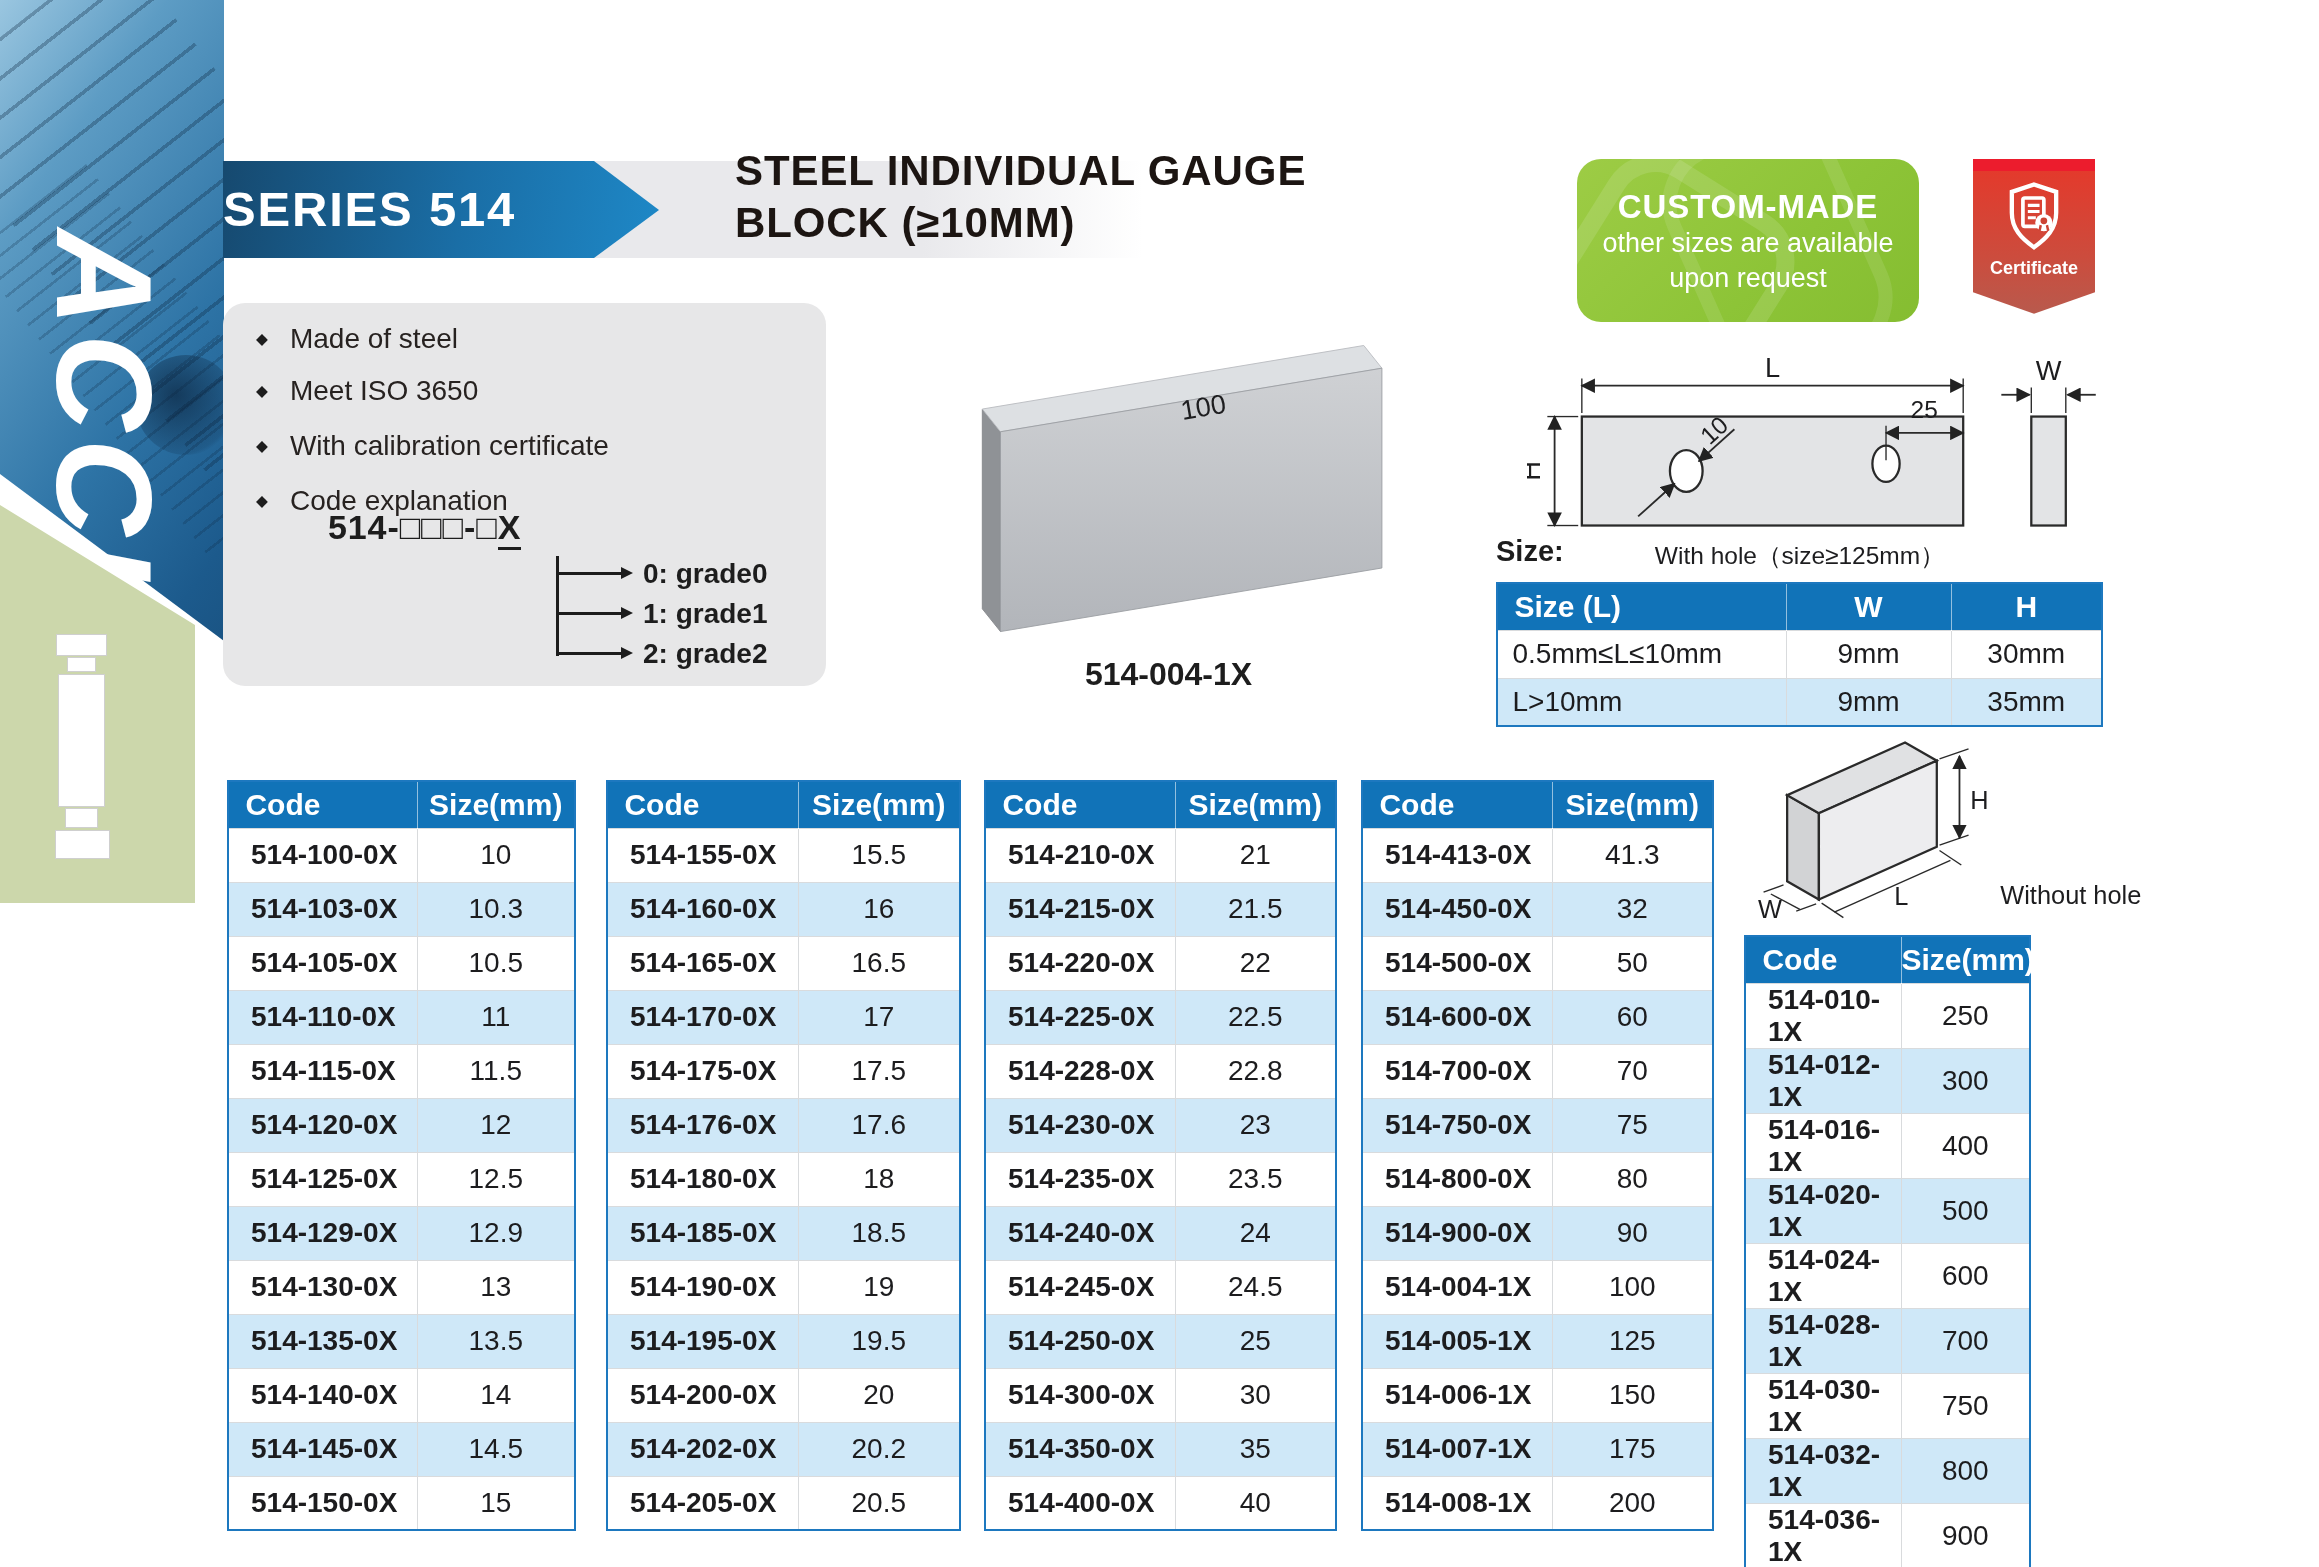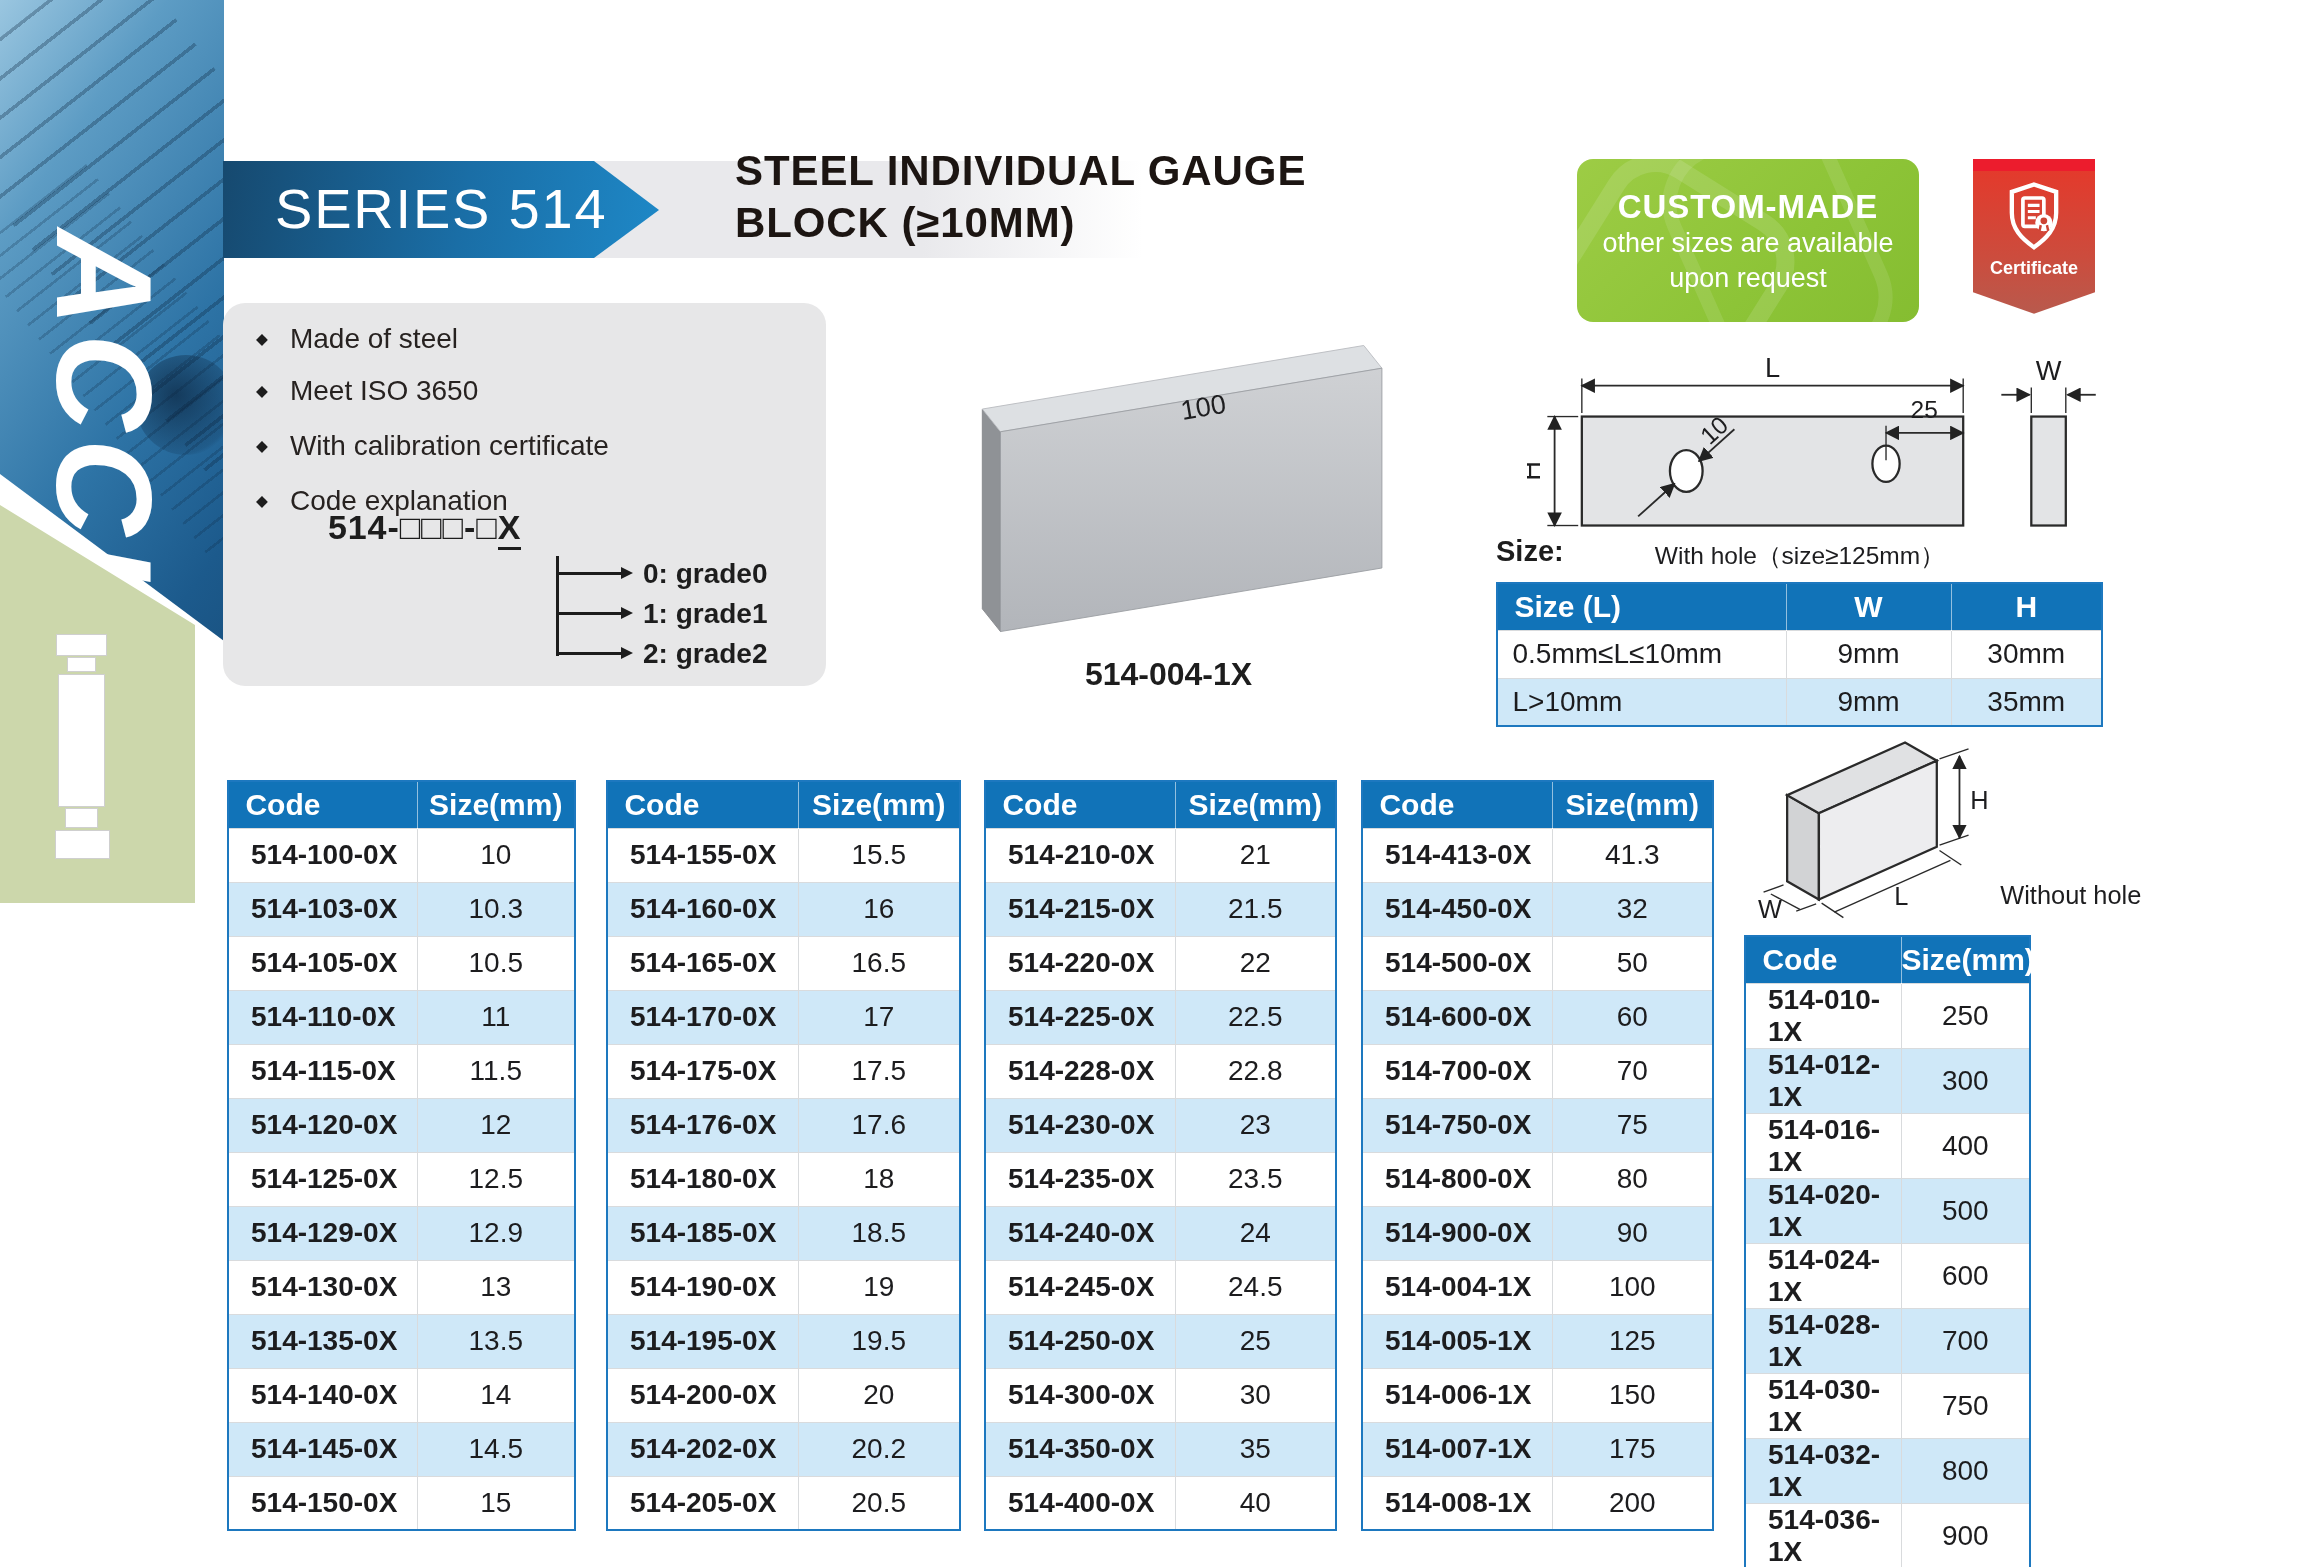--- a/index.html
+++ b/index.html
@@ -31,28 +31,28 @@
   .bi.body { left:58px; top:674px; width:47px; height:133px; }
   .bi.n2   { left:65px; top:808px; width:33px; height:20px; }
   .bi.c2   { left:55px; top:830px; width:55px; height:29px; }
 
   
   .gray-band { position:absolute; left:223px; top:161px; width:920px; height:97px;
     background:linear-gradient(to right,#e9e9ec 0%,#e9e9ec 76%,rgba(233,233,236,0) 100%); }
   .series-banner { position:absolute; left:223px; top:161px; width:436px; height:97px;
     clip-path:polygon(0 0,371px 0,436px 49px,371px 97px,0 97px);
     background:linear-gradient(100deg,#16496f 0%,#1a6ea6 55%,#1e88c7 100%); }
-  .series-banner span { display:block; padding-left:52px; line-height:96px;
-    font-size:56px; font-weight:normal; letter-spacing:1.8px; color:#ffffff; }
+  .series-banner span { display:block; line-height:96px;
+    font-size:49px; font-weight:bold; letter-spacing:1.8px; color:#ffffff; }
   .page-title { position:absolute; left:735px; top:145px; font-size:42px; font-weight:bold;
     color:#1c1512; line-height:52px; letter-spacing:0.9px; }
 
   
   .custom-badge { position:absolute; left:1577px; top:159px; width:342px; height:163px;
-    border-radius:16px; overflow:hidden; text-align:center; color:#ffffff;
+    border-radius:24px; overflow:hidden; text-align:center; color:#ffffff;
     background:linear-gradient(135deg,#9dcc45 0%,#8dc437 60%,#85bd31 100%); }
   .custom-badge::before { content:""; position:absolute; left:-27px; top:9px; width:173px; height:236px;
     border:18px solid rgba(255,255,255,.12); border-radius:55px; transform:rotate(32deg); }
   .custom-badge::after  { content:""; position:absolute; left:109px; top:-36px; width:155px; height:227px;
     border:14.5px solid rgba(255,255,255,.10); border-radius:64px; transform:rotate(-24deg); }
   .cb-title { margin-top:29px; font-size:33px; font-weight:bold; letter-spacing:0.9px; position:relative; z-index:2; }
   .cb-line  { font-size:27px; line-height:35px; position:relative; z-index:2; }
   .cb-line:first-of-type { margin-top:7.3px; }
 
   

